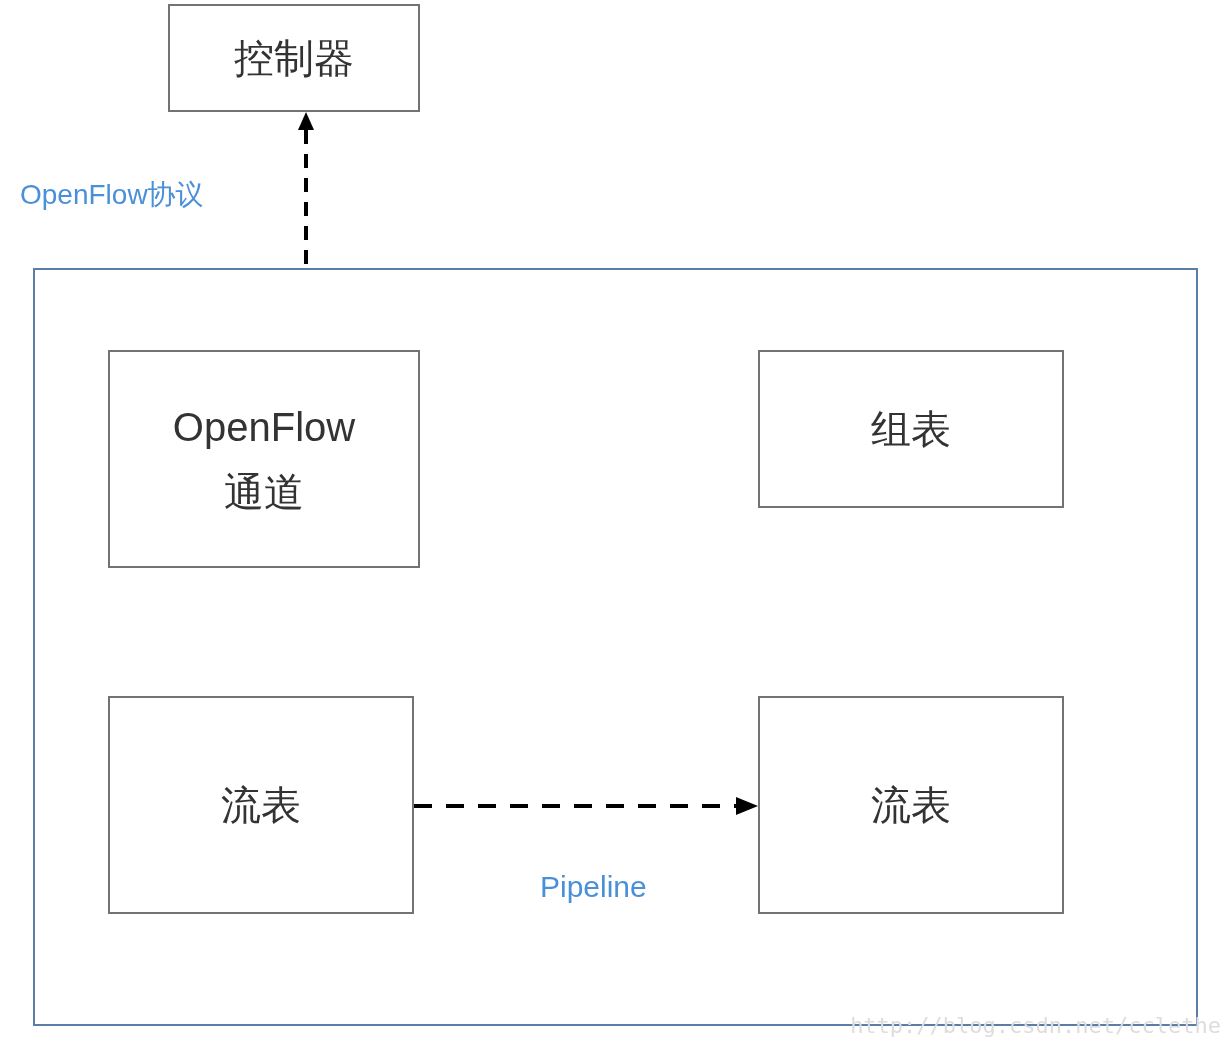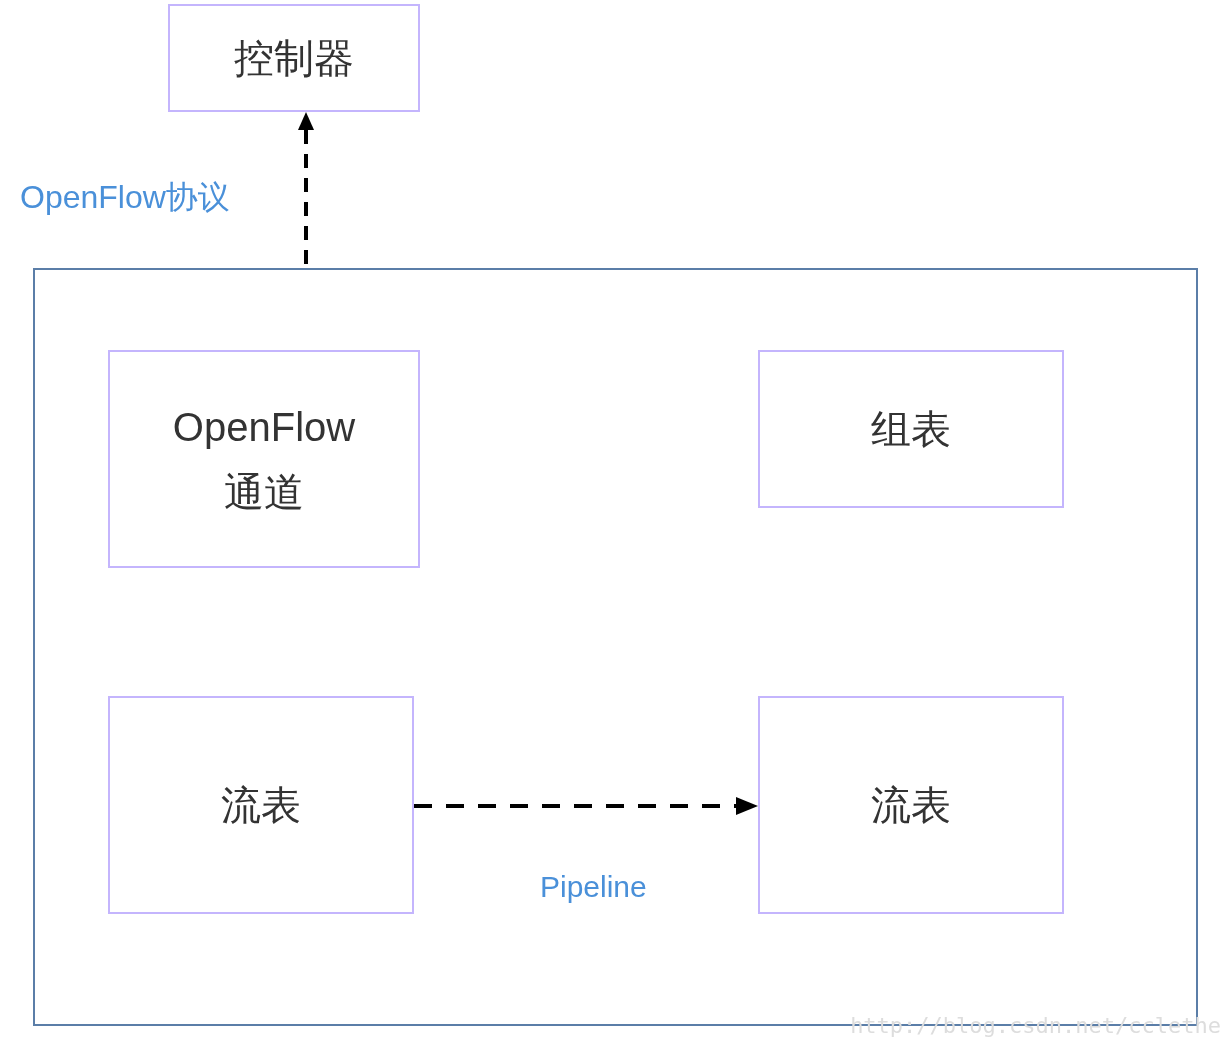--- a/index.html
+++ b/index.html
@@ -9,21 +9,21 @@
     }
     body {
       background: #ffffff;
       font-family: "Microsoft YaHei", "SimHei", sans-serif;
       width: 1225px;
       height: 1042px;
       position: relative;
     }
     .box {
       position: absolute;
-      border: 2px solid #c4b5fd;
+      border: 2px solid #737373;
       background: #ffffff;
       display: flex;
       align-items: center;
       justify-content: center;
       flex-direction: column;
       font-size: 40px;
       color: #333;
       text-align: center;
       line-height: 1.3;
     }
@@ -65,21 +65,21 @@
       left: 758px;
       top: 696px;
       width: 306px;
       height: 218px;
     }
     .label-openflow {
       position: absolute;
       left: 20px;
       top: 176px;
       color: #4a90d9;
-      font-size: 32px;
+      font-size: 28px;
     }
     .label-pipeline {
       position: absolute;
       left: 540px;
       top: 870px;
       color: #4a90d9;
       font-size: 30px;
       text-align: right;
     }
     .watermark {

